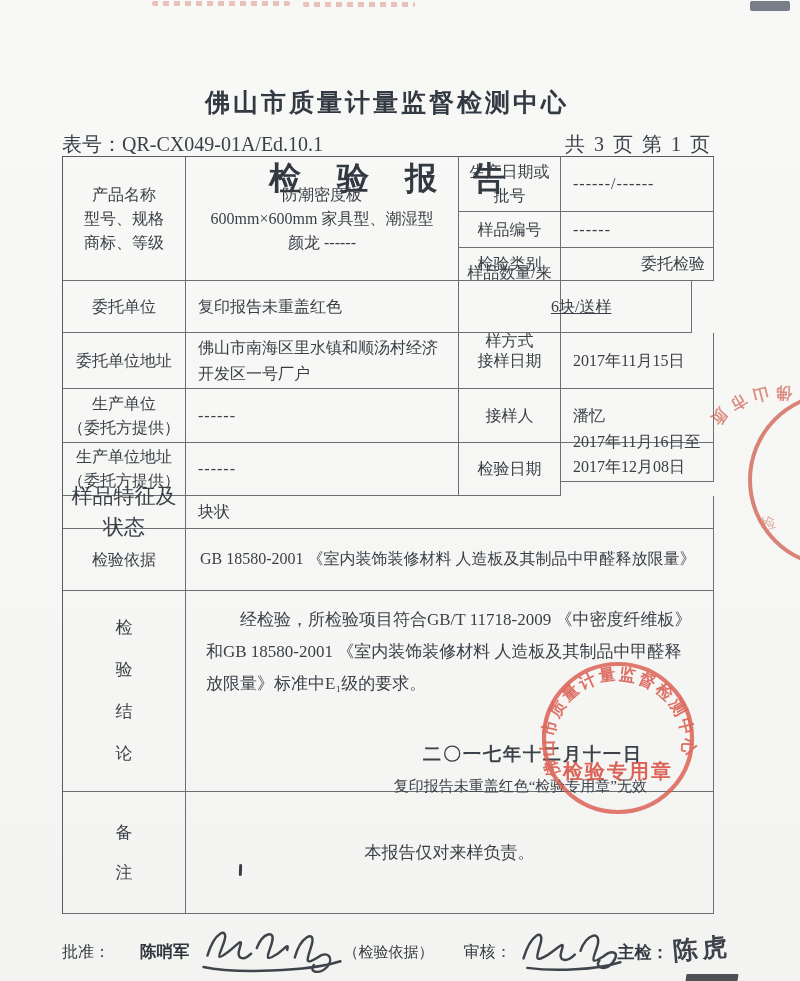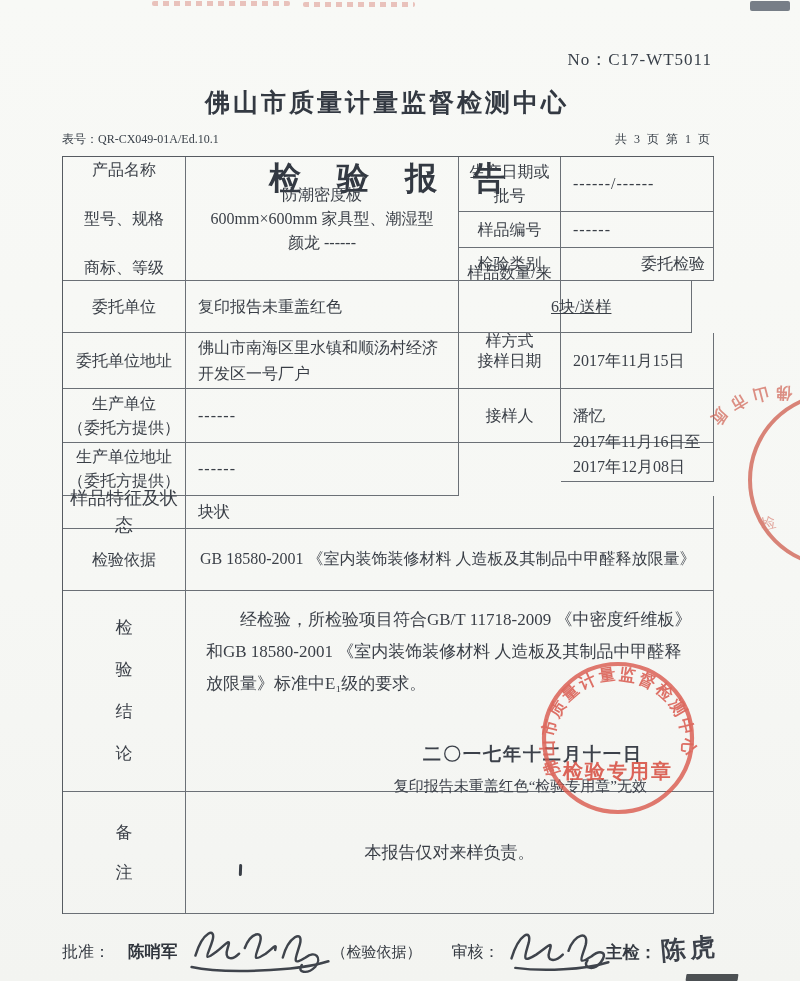--- a/index.html
+++ b/index.html
@@ -20,21 +20,21 @@
   }
   .page{
     position:relative;width:800px;height:981px;overflow:hidden;
     background:linear-gradient(180deg,#f8f9f6 0%,#f6f7f4 60%,#f3f4f1 100%);
     color:var(--ink);
   }
   
   .report-no{position:absolute;top:48px;left:0;width:712px;text-align:right;font-size:17px;letter-spacing:1px;color:#394049;}
   .org-name{position:absolute;top:86px;left:62px;width:650px;text-align:center;font-size:25px;font-weight:600;letter-spacing:3px;color:#333942;}
   .doc-title{position:absolute;top:157px;left:62px;width:650px;text-align:center;font-size:32px;font-weight:600;letter-spacing:14px;text-indent:14px;color:#333942;}
-  .meta-row{position:absolute;top:131px;left:62px;width:650px;display:flex;justify-content:space-between;font-size:12px;color:#394049;}
+  .meta-row{position:absolute;top:131px;left:62px;width:650px;display:flex;justify-content:space-between;font-size:20px;color:#394049;}
   .meta-row .pages{letter-spacing:2px;}
   
   .tbl{
     position:absolute;left:62px;top:156px;width:651px;height:757px;
     border-left:1.4px solid var(--line-dark);
     border-top:1.4px solid var(--line-dark);
   }
   .cell{
     position:absolute;box-sizing:border-box;
     border-right:1.2px solid var(--line);
@@ -49,21 +49,21 @@
   
   .concl-text{padding:13px 20px 0 20px;text-indent:2em;text-align:left;font-size:17px;line-height:32px;color:var(--ink);}
   .concl-date{position:absolute;top:150px;right:70px;font-size:18px;letter-spacing:2px;color:#3c414a;font-weight:bold;}
   .concl-note{position:absolute;top:184px;right:66px;font-size:15px;color:#3c414a;}
   
   .remark-mark{position:absolute;left:53px;top:72px;width:3px;height:12px;background:#3a3f47;border-radius:2px;transform:rotate(2deg);}
   .remark-text{position:absolute;top:48px;left:0;width:100%;text-align:center;font-size:17px;}
   
   .footer{position:absolute;left:62px;top:922px;width:690px;height:60px;display:flex;align-items:center;}
   .footer .lbl{font-size:16px;color:#353a42;}
-  .footer .bold-name{font-size:16.5px;font-weight:700;color:#30353d;margin-left:2px;padding-left:16px;}
+  .footer .bold-name{font-size:16.5px;font-weight:700;color:#30353d;margin-left:14px;padding-left:16px;}
   .footer .title-note{font-size:15px;color:#353a42;}
   .sig{display:block;}
   .sig path{fill:none;stroke:#3f444c;stroke-width:2.6;stroke-linecap:round;}
   .hand-name{font-size:25px;font-weight:700;color:#3c414a;transform:rotate(-5deg);letter-spacing:4px;margin:-8px 0 0 4px;}
   .chief-lbl{font-size:17px;font-weight:700;color:#343941;margin-left:-4px;}
   
   .stamp-main{position:absolute;left:532px;top:652px;width:172px;height:172px;opacity:.88;pointer-events:none;}
   .stamp-side{position:absolute;right:0;top:382px;width:96px;height:200px;overflow:hidden;opacity:.75;pointer-events:none;}
   
   .red-strip{position:absolute;height:5px;border-radius:2px;opacity:.55;
@@ -73,33 +73,30 @@
 </style>
 </head>
 <body>
 
 <div class="page">
 
   <div class="red-strip" style="left:152px;top:1px;width:138px;"></div>
   <div class="red-strip" style="left:303px;top:2px;width:112px;"></div>
   <div class="dark-smudge" style="left:750px;top:1px;width:40px;height:10px;"></div>
 
-  <div class="report-no">
-    <span>No：</span><span>C17-WT5011</span>
-  </div>
   <div class="org-name">佛山市质量计量监督检测中心</div>
   <div class="doc-title">检 验 报 告</div>
   <div class="meta-row">
     <span><span>表号：</span><span>QR-CX049-01A/Ed.10.1</span></span>
     <span class="pages">共 3 页  第 1 页</span>
   </div>
 
   <div class="tbl">
 
-    <div class="cell" style="left:0;top:0;width:123px;height:124px;gap:25px;">
+    <div class="cell" style="left:0;top:0;width:123px;height:124px;">
       <div>产品名称</div>
       <div>型号、规格</div>
       <div>商标、等级</div>
     </div>
     <div class="cell" style="left:123px;top:0;width:273px;height:124px;">
       <div>防潮密度板</div>
       <div>600mm×600mm  家具型、潮湿型</div>
       <div>颜龙    ------</div>
     </div>
     <div class="cell" style="left:396px;top:0;width:102px;height:55px;">
@@ -163,26 +160,29 @@
       <div>潘忆</div>
     </div>
 
     <div class="cell" style="left:0;top:286px;width:123px;height:53px;">
       <div>生产单位地址</div>
       <div>（委托方提供）</div>
     </div>
     <div class="cell val dashes" style="left:123px;top:286px;width:273px;height:53px;">
       <div>------</div>
     </div>
+    <div class="cell" style="left:396px;top:286px;width:102px;height:53px;">
+      <div>检验日期</div>
+    </div>
     <div class="cell val" style="left:498px;top:272px;width:153px;height:53px;line-height:1.55;">
       <div>2017年11月16日至</div>
       <div>2017年12月08日</div>
     </div>
 
-    <div class="cell" style="left:0;top:339px;width:123px;height:33px;font-size:18px;">
+    <div class="cell" style="left:0;top:339px;width:123px;height:33px;font-size:21px;">
       <div>样品特征及状态</div>
     </div>
     <div class="cell val" style="left:123px;top:339px;width:528px;height:33px;">
       <div>块状</div>
     </div>
 
     <div class="cell" style="left:0;top:372px;width:123px;height:62px;">
       <div>检验依据</div>
     </div>
     <div class="cell val" style="left:123px;top:372px;width:528px;height:62px;line-height:1.8;padding-left:14px;">

